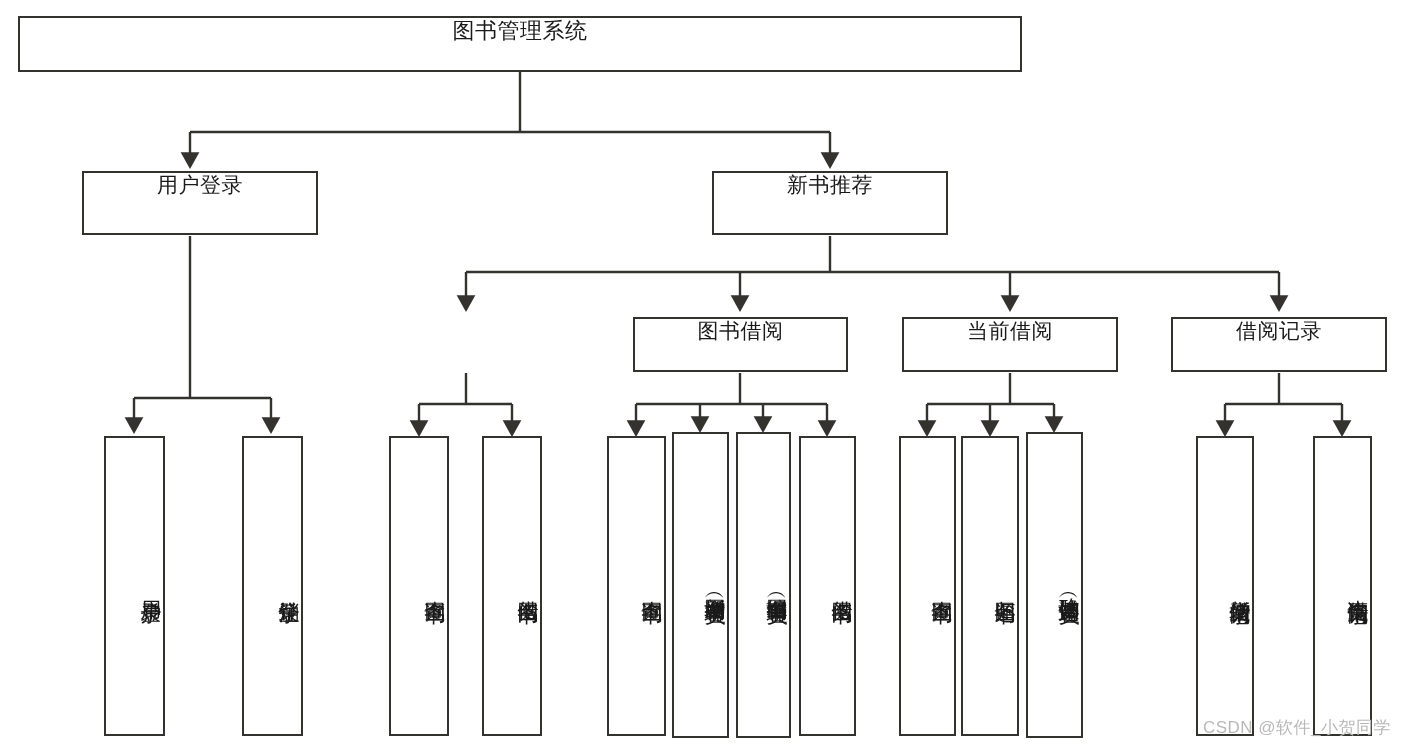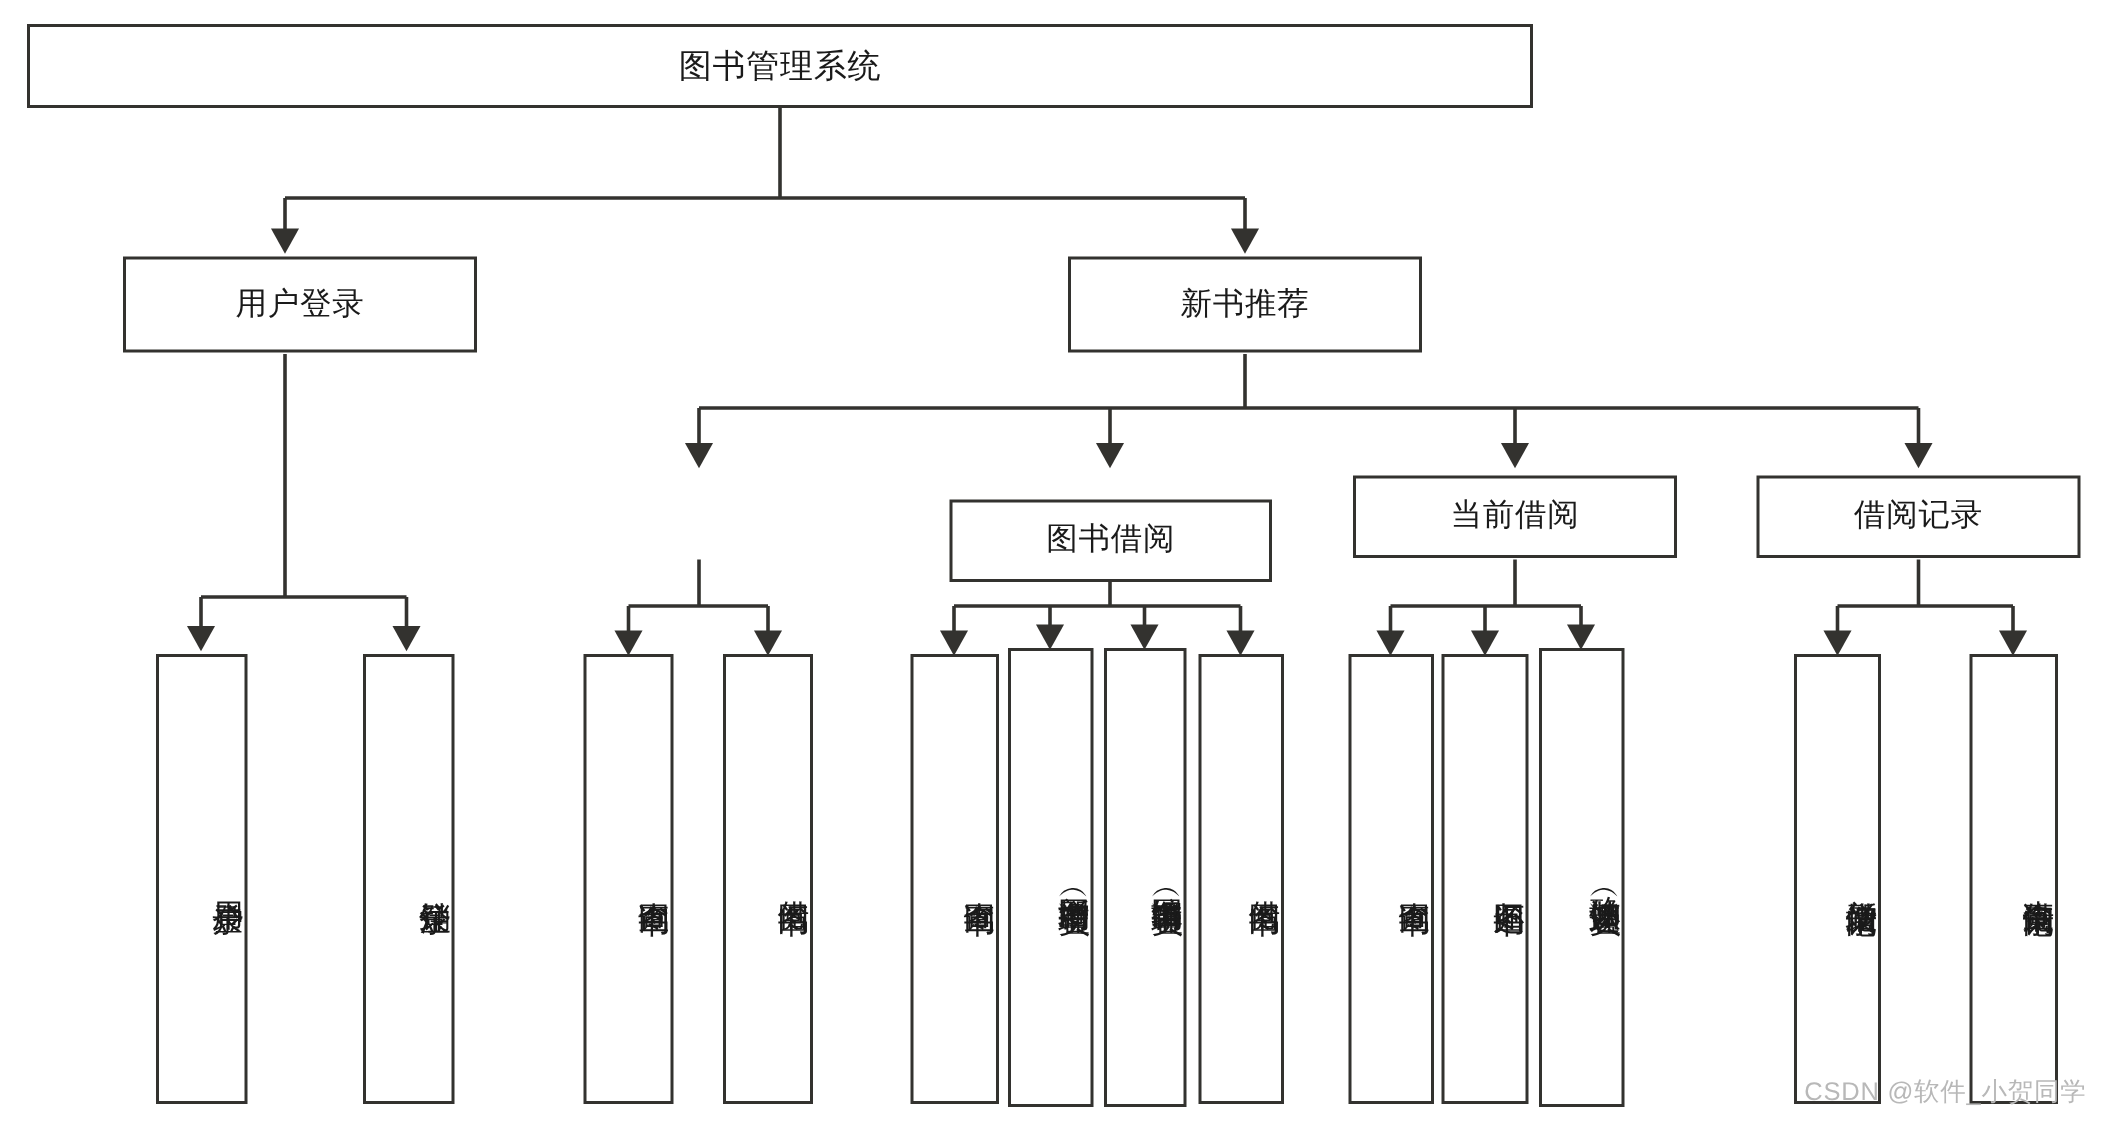--- a/index.html
+++ b/index.html
@@ -16,21 +16,20 @@
     height: 747px;
     background: #ffffff;
     overflow: hidden;
   }
   .node {
     position: absolute;
     box-sizing: border-box;
     border: 2px solid #33322f;
     background: #ffffff;
     display: flex;
-    align-items: center;
     justify-content: center;
     color: #1a1a1a;
     line-height: 1.18;
   }
   
   .node.h {
     font-size: 21px;
     letter-spacing: 0.5px;
     white-space: nowrap;
   }
@@ -129,21 +128,21 @@
     <span>图书管理系统</span>
   </div>
 
   <div class="node h" style="left:82px; top:171px; width:236px; height:64px;">
     <span>用户登录</span>
   </div>
   <div class="node h" style="left:712px; top:171px; width:236px; height:64px;">
     <span>新书推荐</span>
   </div>
 
-  <div class="node h" style="left:633px; top:317px; width:215px; height:55px;margin-top:16px;">
+  <div class="node h" style="left:633px; top:317px; width:215px; height:55px;">
     <span>图书借阅</span>
   </div>
   <div class="node h" style="left:1171px; top:317px; width:216px; height:55px;">
     <span>借阅记录</span>
   </div>
   <div class="node h" style="left:902px; top:317px; width:216px; height:55px;">
     <span>当前借阅</span>
   </div>
 
   <div class="node v" style="left:104px; top:436px; width:61px; height:300px;">

